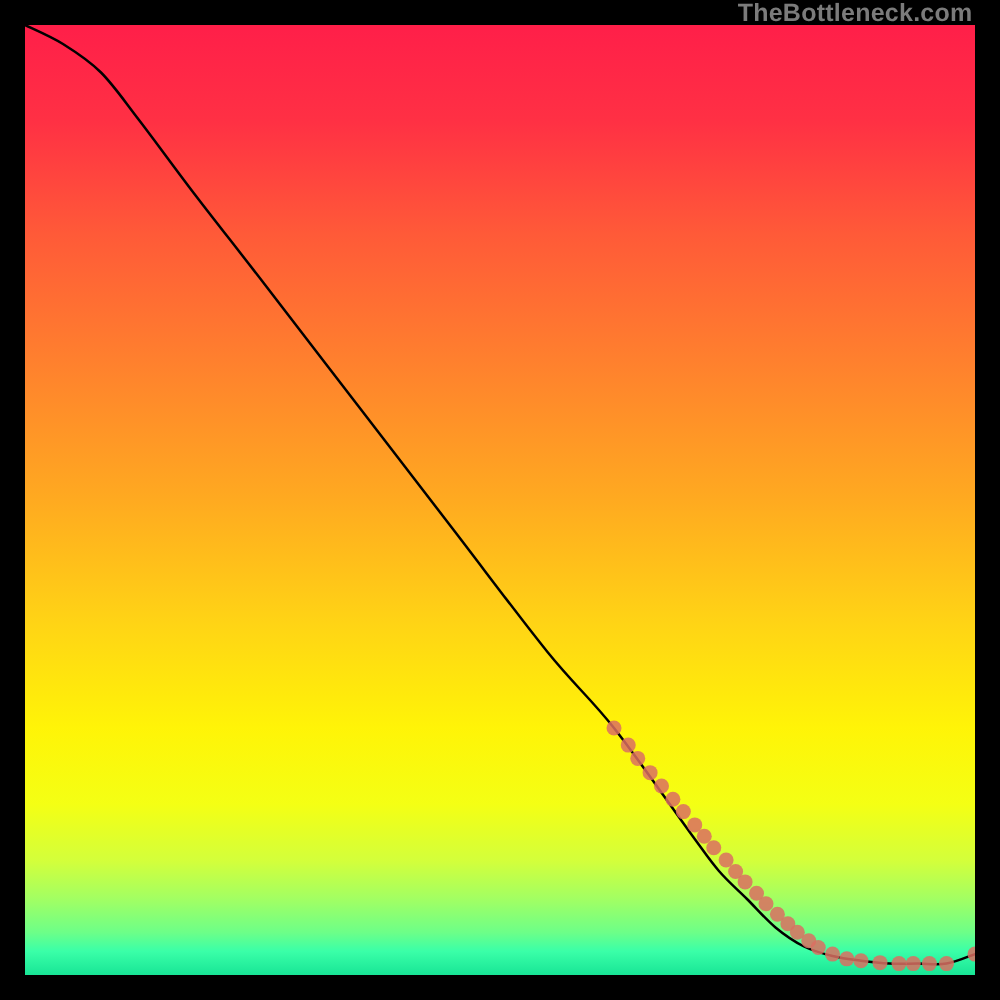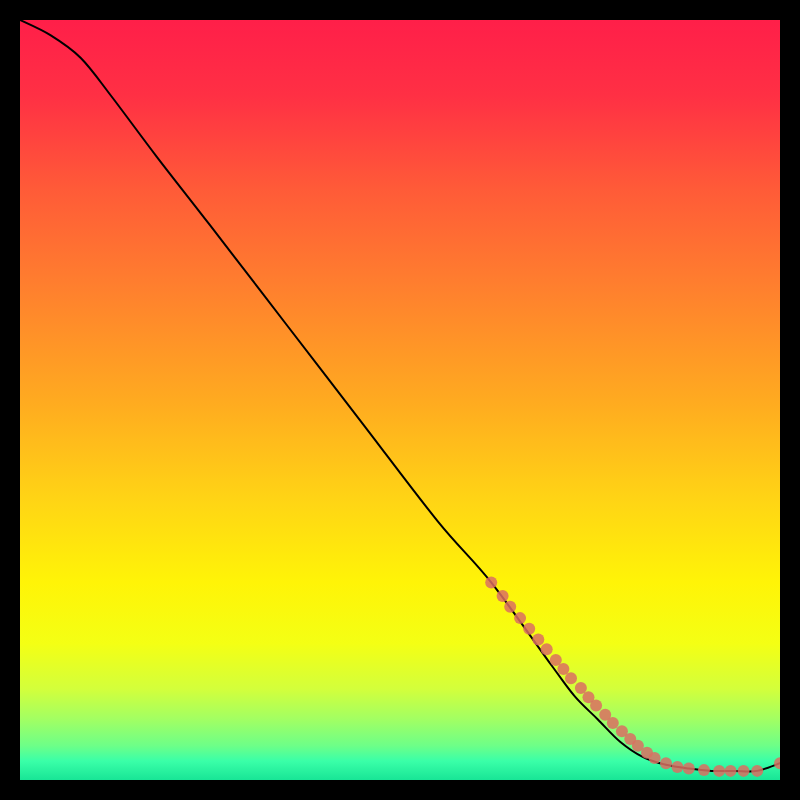--- a/index.html
+++ b/index.html
@@ -105,13 +105,14 @@
           <circle cx="668.80" cy="748.60" r="6" fill="#da6e62" fill-opacity="0.85"></circle>
           <circle cx="684.00" cy="750.12" r="6" fill="#da6e62" fill-opacity="0.85"></circle>
           <circle cx="699.20" cy="750.88" r="6" fill="#da6e62" fill-opacity="0.85"></circle>
           <circle cx="710.60" cy="750.88" r="6" fill="#da6e62" fill-opacity="0.85"></circle>
           <circle cx="723.52" cy="750.88" r="6" fill="#da6e62" fill-opacity="0.85"></circle>
           <circle cx="737.20" cy="750.88" r="6" fill="#da6e62" fill-opacity="0.85"></circle>
           <circle cx="760.00" cy="743.28" r="6" fill="#da6e62" fill-opacity="0.85"></circle>
         </g>
     </svg>
   </div>
+  <div class="watermark">TheBottleneck.com</div>
 </div>
 
 </body></html>

